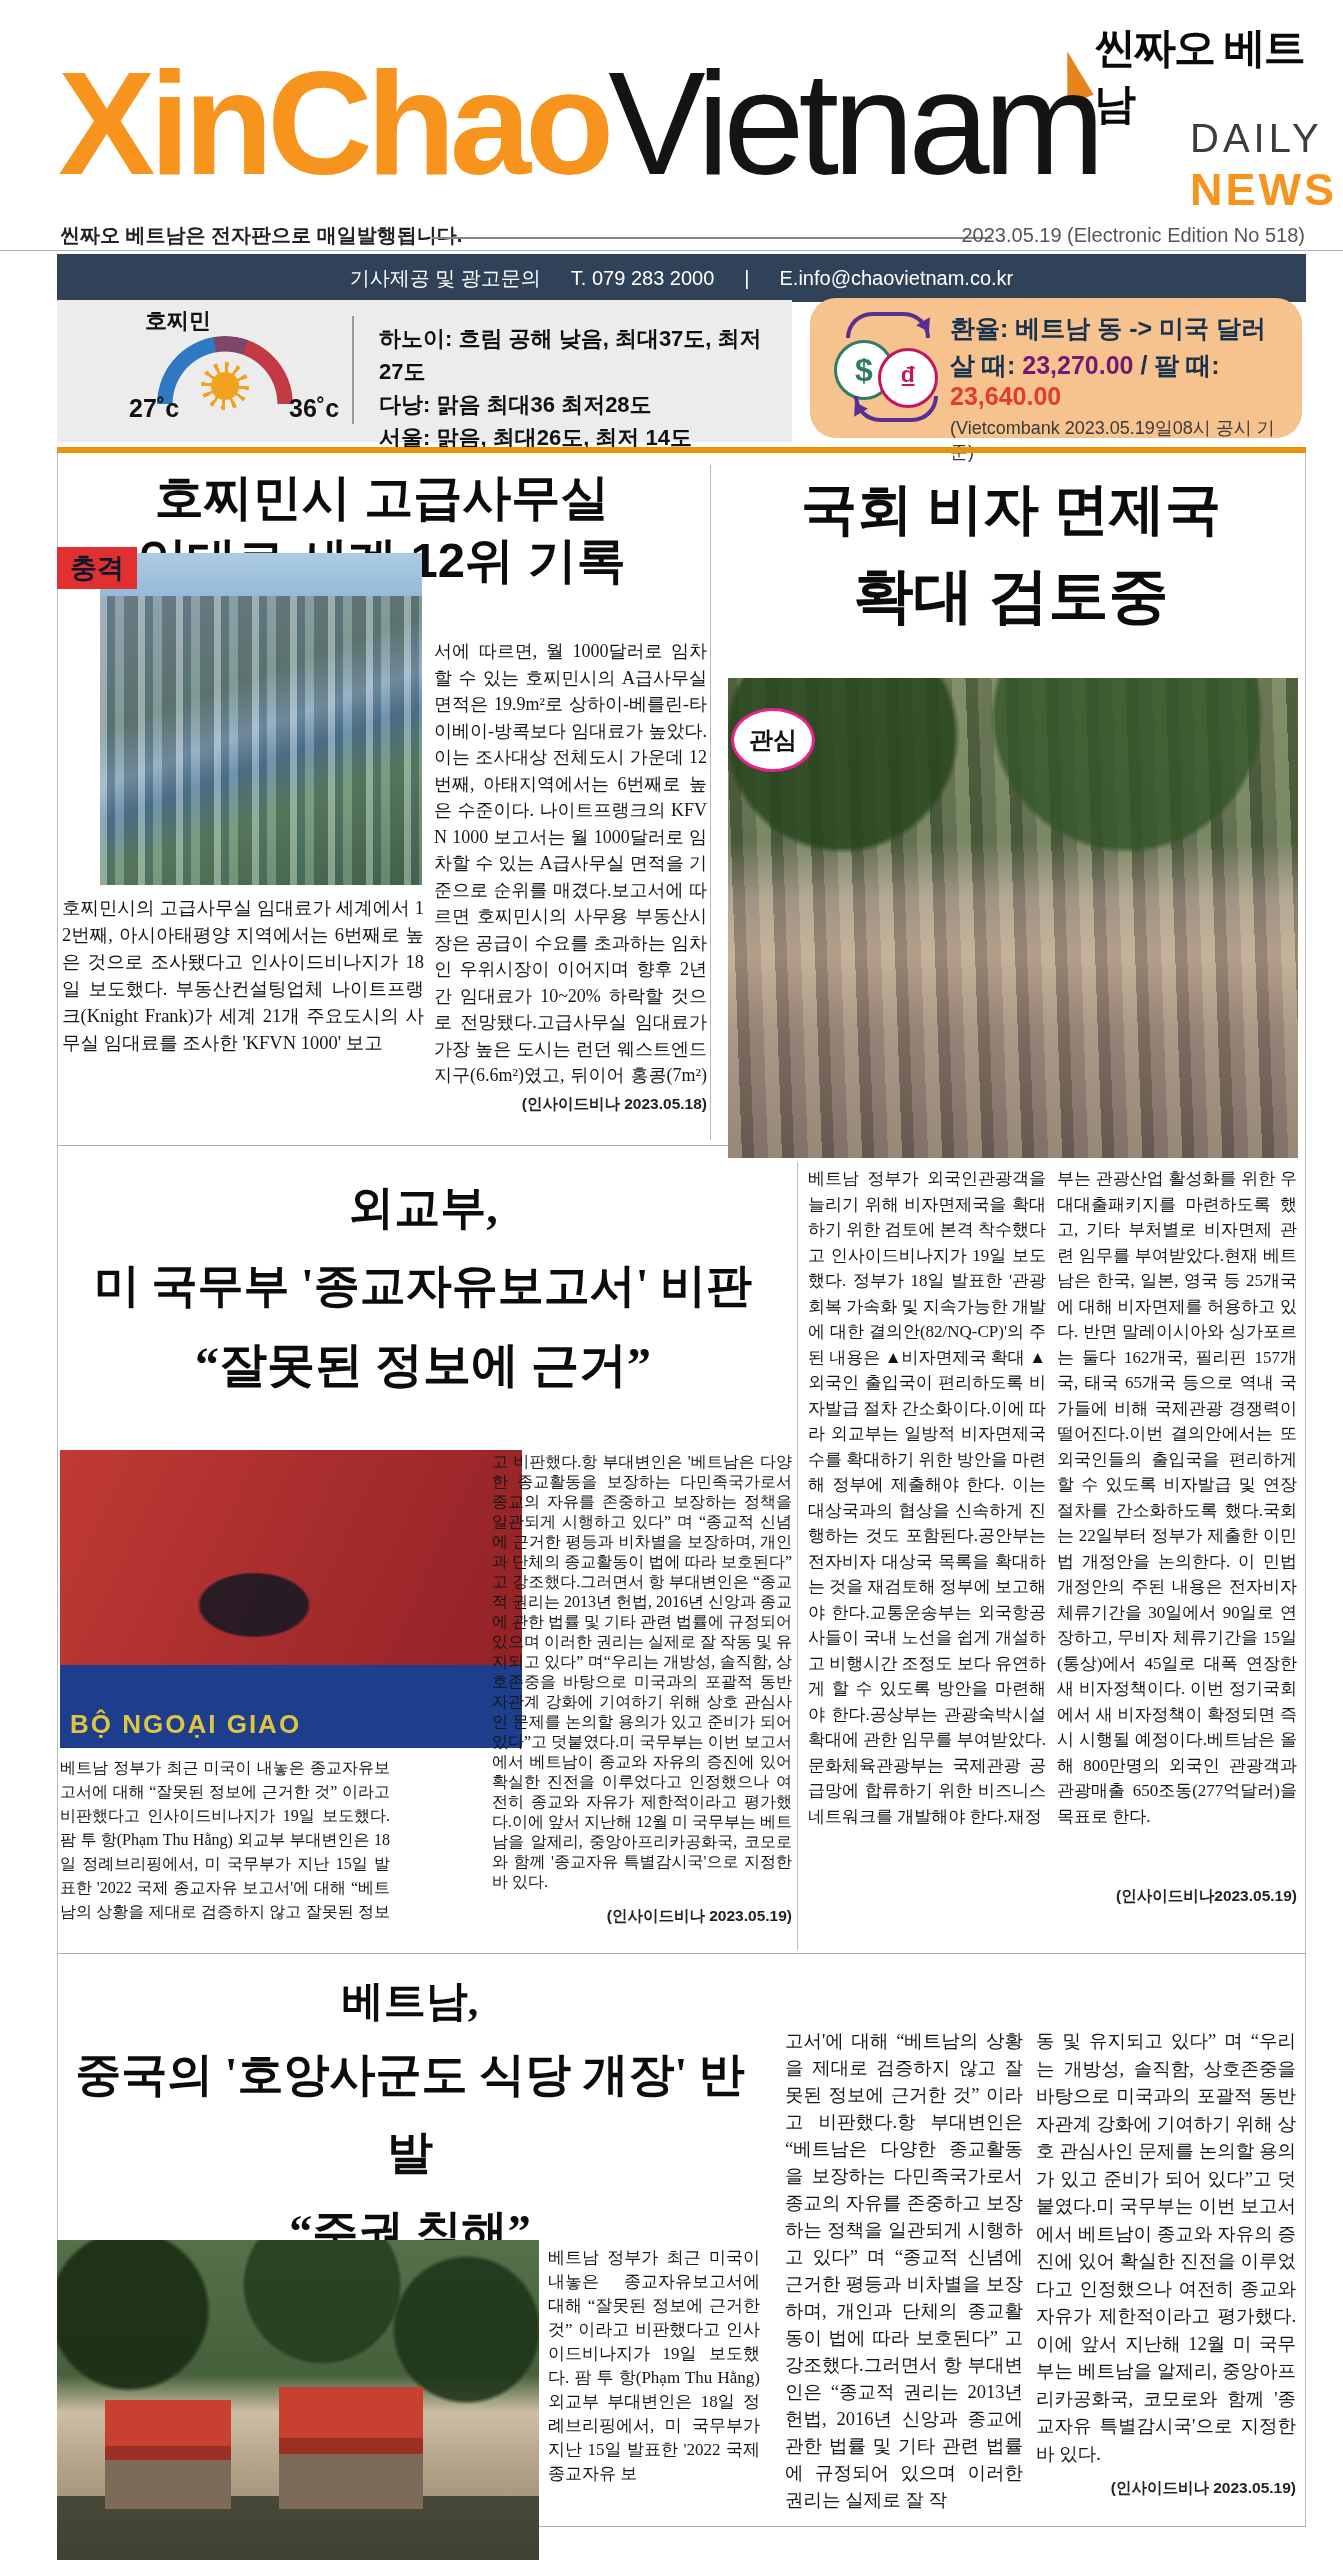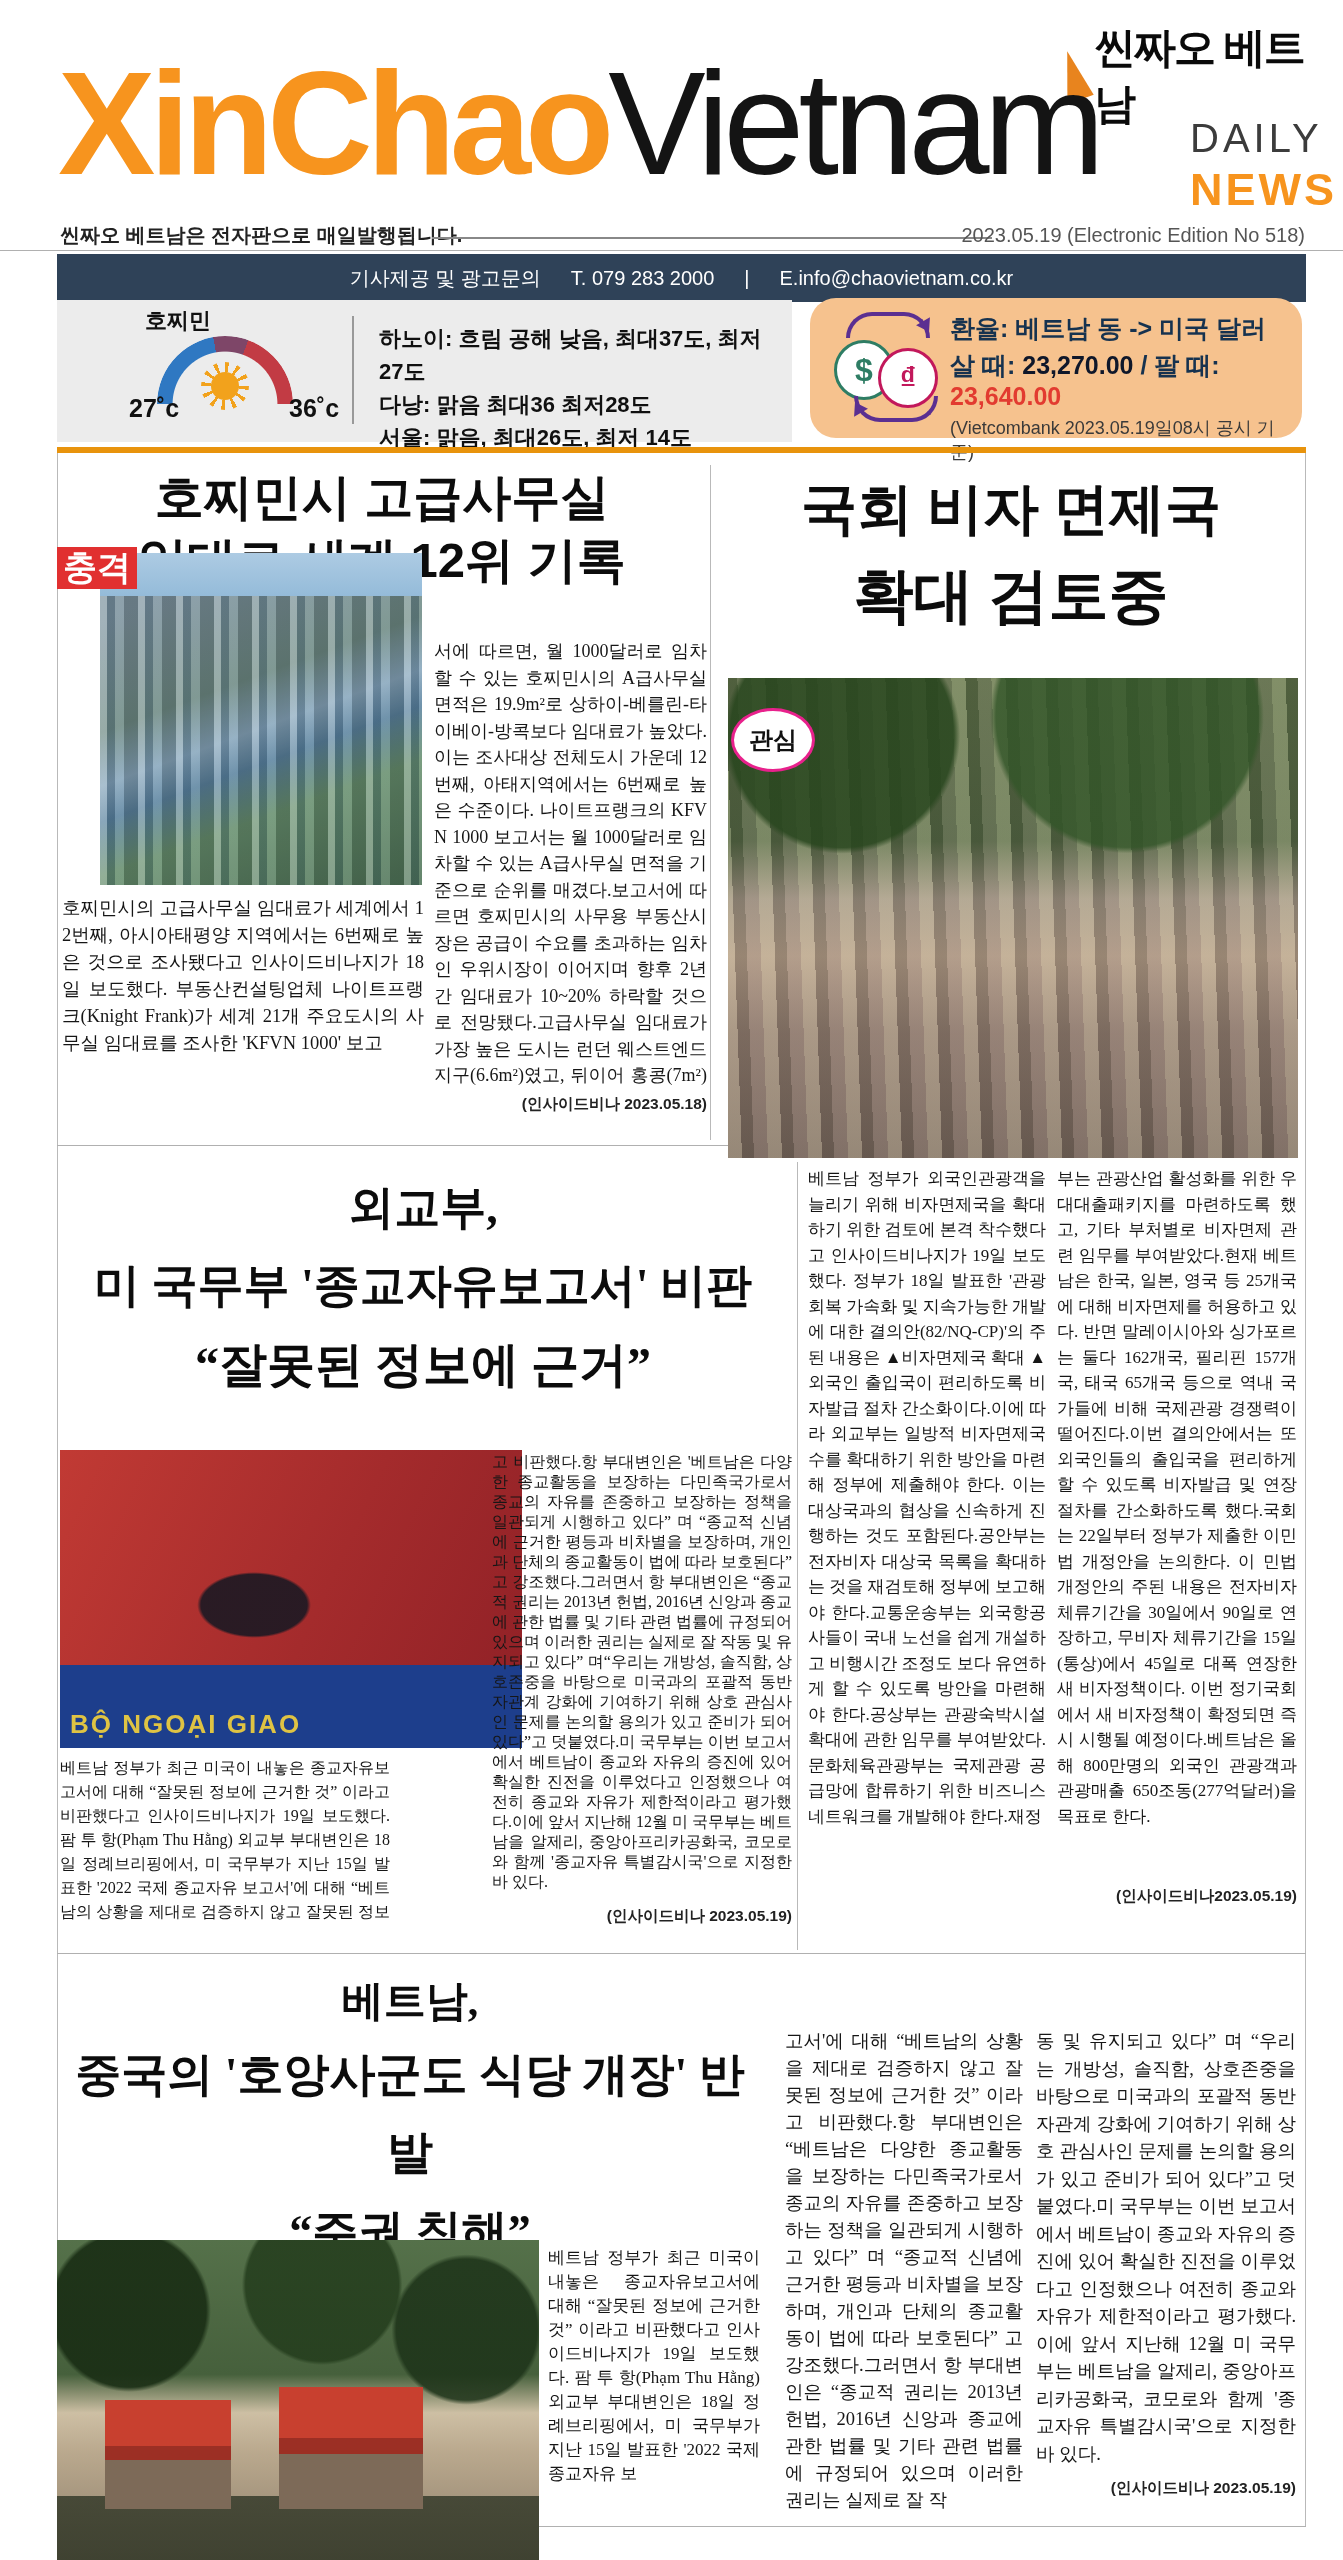--- a/index.html
+++ b/index.html
@@ -56,41 +56,41 @@
         border-radius:40px 40px 0 0;}
   .arc-top::after{content:"";position:absolute;right:-10px;top:4px;border:8px solid transparent;
         border-top:12px solid #5b2f91;transform:rotate(-30deg);}
   .arc-bot{position:absolute;left:22px;bottom:0;width:76px;height:22px;border:4px solid #5b2f91;border-top:none;
         border-radius:0 0 40px 40px;}
   .arc-bot::after{content:"";position:absolute;left:-10px;bottom:4px;border:8px solid transparent;
         border-bottom:12px solid #5b2f91;transform:rotate(-30deg);}
   .extext{position:absolute;left:140px;top:14px;width:345px;font-family:"Liberation Sans","DejaVu Sans",sans-serif;}
   .ex-l1{font-size:25px;font-weight:800;color:#16324f;}
   .ex-l2{font-size:25px;font-weight:800;color:#16324f;margin-top:4px;}
-  .ex-buy{color:#0f172a;} .ex-sell{color:#E23B30;}
+  .ex-buy{color:#701a75;} .ex-sell{color:#E23B30;}
   .ex-l3{font-size:18px;color:#3a3a3a;margin-top:5px;}
   .orange-rule{position:absolute;left:57px;top:447px;width:1249px;height:6px;background:#E8930C;}
 
   
   .hl-office{position:absolute;left:62px;top:466px;width:640px;text-align:center;
         font-family:"Liberation Sans","DejaVu Sans",sans-serif;font-weight:800;font-size:49px;line-height:63px;color:#0c0c0c;}
   .hl-visa{position:absolute;left:725px;top:468px;width:572px;text-align:center;color:#0c0c0c;}
   .hl-visa-1{font-size:56px;font-weight:600;line-height:82px;}
   .hl-visa-2{font-size:60px;font-weight:800;line-height:92px;}
   .hl-religion{position:absolute;left:60px;top:1168px;width:726px;text-align:center;color:#0c0c0c;}
   .hl-religion .l1{font-size:46px;line-height:80px;font-weight:600;}
   .hl-religion .l2{font-size:46px;line-height:76px;font-weight:600;}
   .hl-religion .l3{font-size:48px;line-height:82px;font-weight:800;}
   .hl-rest{position:absolute;left:60px;top:1966px;width:700px;text-align:center;color:#0c0c0c;}
   .hl-rest .l1{font-size:42px;line-height:70px;font-weight:600;}
   .hl-rest .l2{font-size:46px;line-height:78px;font-weight:800;}
   .hl-rest .l3{font-size:46px;line-height:80px;font-weight:800;}
 
-  .badge-shock{position:absolute;left:57px;top:547px;width:80px;height:42px;background:#E13030;color:#ffffff;
-        display:flex;align-items:center;justify-content:center;font-size:34px;font-weight:800;
+  .badge-shock{position:absolute;left:57px;top:547px;width:80px;height:42px;background:#E13030;color:#0f172a;
+        display:flex;align-items:center;justify-content:center;font-size:27px;font-weight:800;
         font-family:"Liberation Sans","DejaVu Sans",sans-serif;z-index:5;}
   .badge-interest{position:absolute;left:731px;top:708px;width:78px;height:58px;background:#fff;
         border:3px solid #E8218C;border-radius:50%;display:flex;align-items:center;justify-content:center;
         font-size:24px;font-weight:800;z-index:5;}
 
   
   .photo-city{background:
     linear-gradient(180deg,#adcbe3 0%,#94bbd9 13%,rgba(0,0,0,0) 13%),
     repeating-linear-gradient(90deg,rgba(255,255,255,.28) 0 7px,rgba(20,40,60,.25) 7px 15px,rgba(255,255,255,.12) 15px 24px,rgba(0,0,0,.18) 24px 38px),
     linear-gradient(160deg,#7e94a0 15%,#6f8b85 40%,#88a7bd 52%,#5c84a0 60%,#68906f 72%,#4f7458 100%);}

